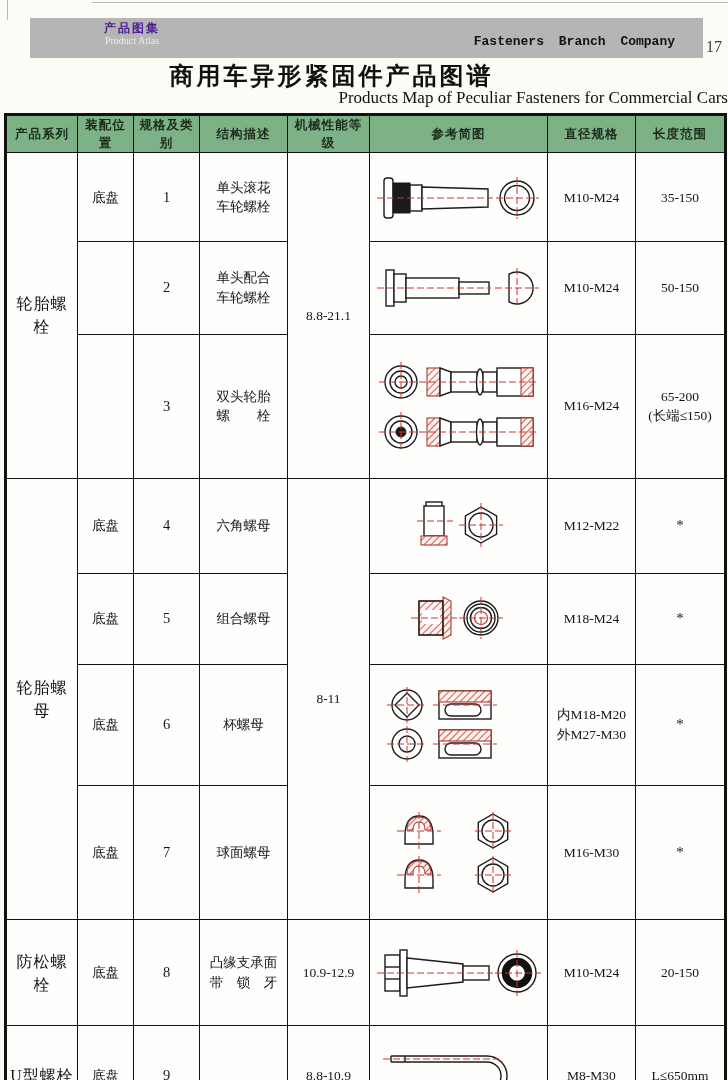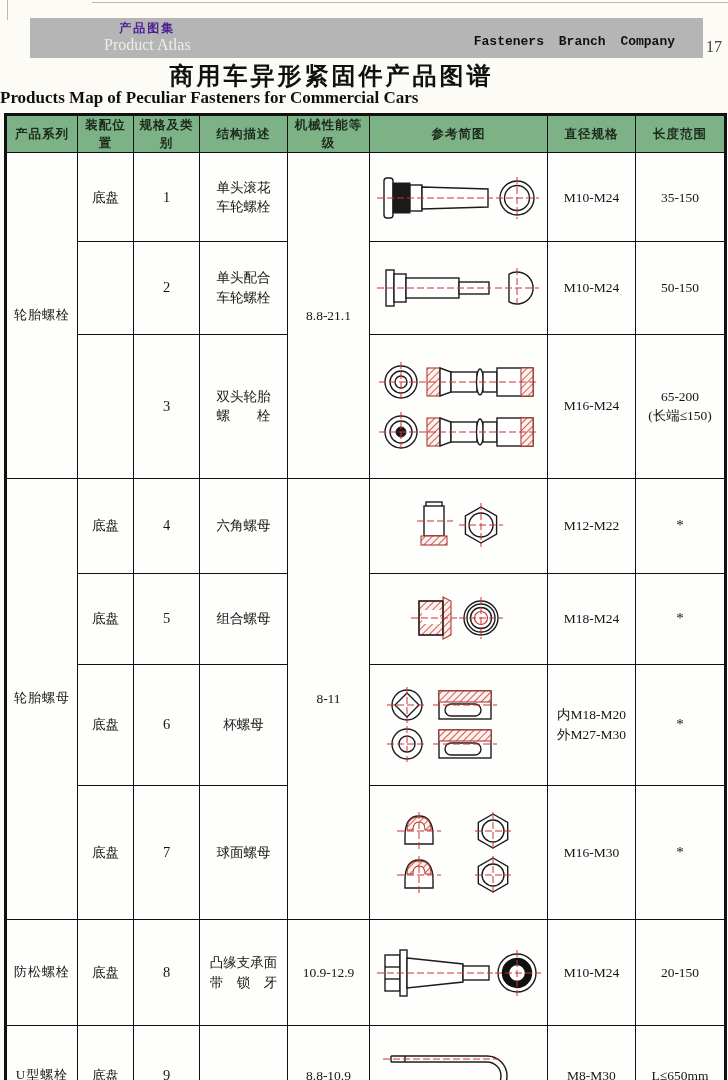--- a/index.html
+++ b/index.html
@@ -4,40 +4,40 @@
 <style>
   html,body{margin:0;padding:0;}
   body{width:728px;height:1080px;background:#fcfbf6;position:relative;overflow:hidden;
        font-family:"Liberation Serif",serif;color:#151515;}
   .mark-top{position:absolute;top:2px;left:92px;width:636px;height:1px;background:#b9b9b2;}
   .mark-left{position:absolute;top:0;left:7px;width:1px;height:20px;background:#b9b9b2;}
   
   .banner{position:absolute;left:30px;top:18px;width:673px;height:40px;background:#b5b5b5;}
   .atlas{position:absolute;left:74px;top:3px;text-align:center;line-height:1.2;}
   .atlas-cn{font-family:"Liberation Sans",sans-serif;font-weight:bold;font-size:12px;color:#4c1d95;letter-spacing:2px;}
-  .atlas-en{font-family:"Liberation Serif",serif;font-size:16px;color:#eeeee8;}
+  .atlas-en{font-family:"Liberation Serif",serif;font-size:10px;color:#eeeee8;}
   .brand{position:absolute;left:47%;top:3px;transform:translateX(-50%);
          font-family:"Liberation Sans",sans-serif;font-weight:600;font-size:28px;
          letter-spacing:14px;color:#d5d5d5;}
   .company{position:absolute;right:28px;bottom:9px;font-family:"Liberation Mono",monospace;
            font-weight:bold;font-size:13px;color:#111;word-spacing:7px;padding-left:33px;}
   .pagenum{position:absolute;right:6px;top:38px;font-size:16px;color:#3f3f3f;margin-left:28px;}
   
   .title-cn{position:absolute;left:0;width:663px;top:60px;margin:0;text-align:center;
             font-family:"Liberation Sans",sans-serif;font-weight:bold;font-size:24px;letter-spacing:3px;color:#101010;}
-  .title-en{position:absolute;left:0;width:728px;top:88px;margin:0;text-align:left;
-            font-family:"Liberation Serif",serif;font-weight:bold;font-size:17px;color:#101010;}
+  .title-en{position:absolute;left:0;width:728px;top:88px;margin:0;text-align:right;
+            font-family:"Liberation Serif",serif;font-weight:normal;font-size:17px;color:#101010;}
   
   table.cat{position:absolute;left:4px;top:113px;width:720px;border-collapse:collapse;
             table-layout:fixed;background:#fefefc;}
   table.cat{border:3px solid #111;}
   .cat th,.cat td{border:1.3px solid #111;text-align:center;vertical-align:middle;
                   padding:0 2px;white-space:pre-line;font-size:13.5px;line-height:1.45;overflow:hidden;}
   .cat thead th{background:#7db287;color:#1c2b1c;font-weight:bold;font-size:12.5px;height:28px;letter-spacing:1px;}
-  td.series{font-size:13px;letter-spacing:1px;}
+  td.series{font-size:16px;letter-spacing:1px;}
   td.spec{font-size:14.5px;}
   td.diag{padding:0;}
   td.star{font-size:15px;}
   .diag svg{display:block;margin:0 auto;}
   
   .s{stroke:#1c1c1c;stroke-width:1.4;fill:#fff;}
   .sn{stroke:#1c1c1c;stroke-width:1.4;fill:none;}
   .dark{fill:#1a1a1a;stroke:#1a1a1a;}
   .h{fill:url(#redhatch);stroke:#b03a2e;stroke-width:1.1;}
   .w{fill:#fff;stroke:none;}

